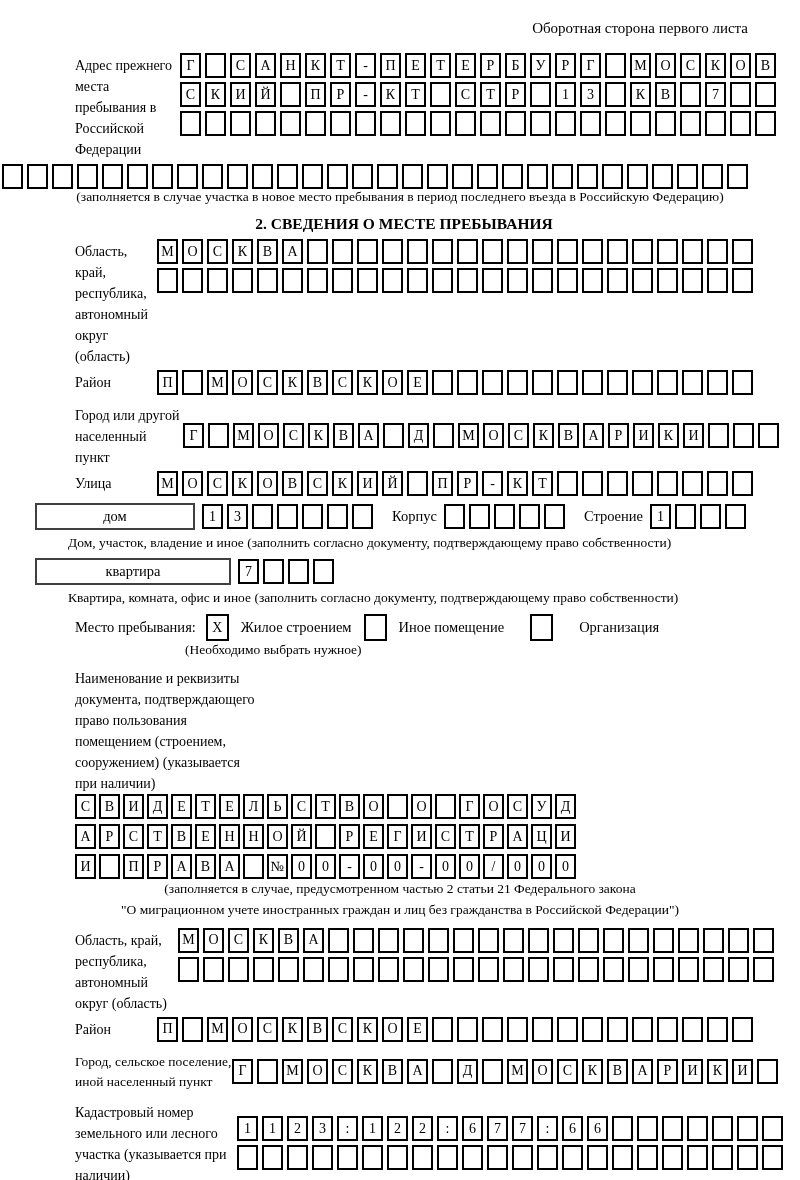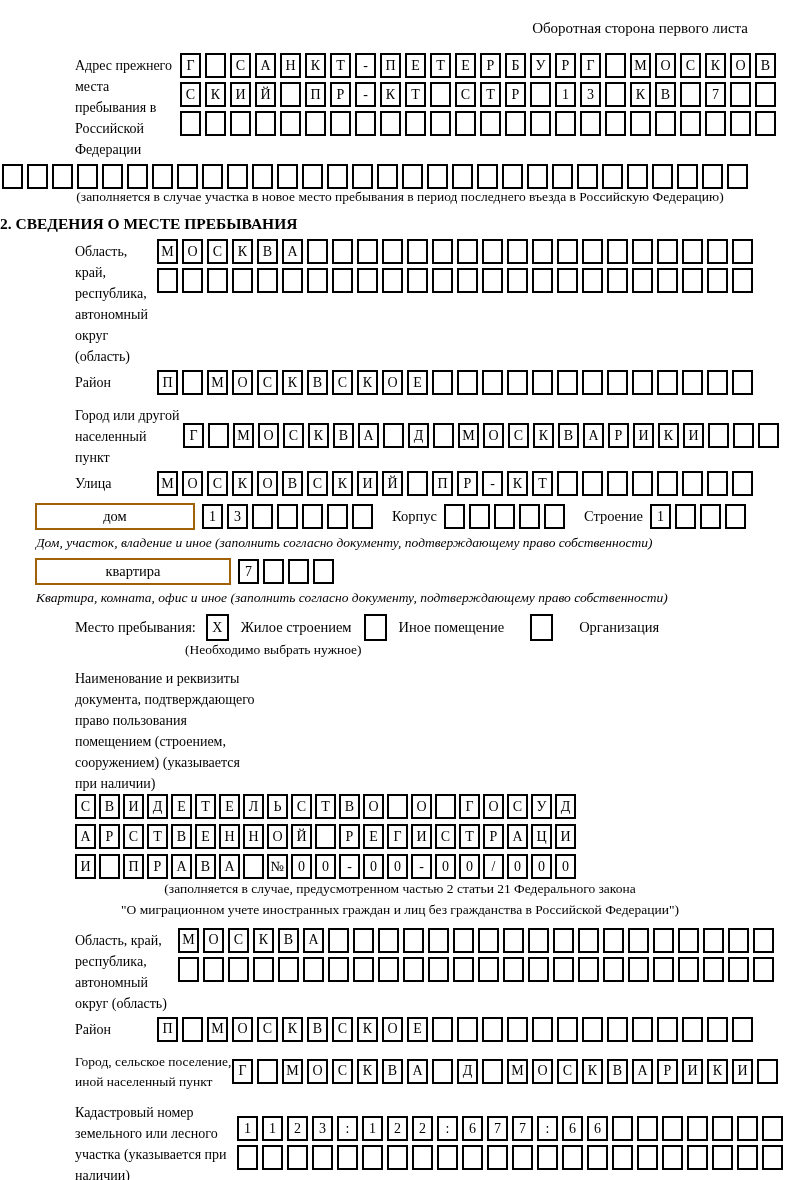--- a/index.html
+++ b/index.html
@@ -9,28 +9,28 @@
   .field.vc{align-items:center;margin-top:8px;}
   .flabel{flex:none;font-size:14px;line-height:1.5;padding-top:2px;}
   .lw105{width:105px}.lw85{width:82px}.lw110{width:108px}.lw180{width:180px}.lw157{width:157px}.lw103{width:103px}.lw162{width:162px}
   .rows{display:flex;flex-direction:column;gap:4px;}
   .boxes{display:flex;gap:4px;}
   .boxes.tight{gap:3px;}
   .cell{width:21px;height:25px;border:2px solid #000;box-sizing:border-box;display:inline-flex;align-items:center;justify-content:center;font-size:14px;flex:none;}
   .full-row{margin:4px 0 0 2px;}
   .note{font-size:13.5px;}
   .center{text-align:center;}
-  .title{font-weight:bold;font-size:15.5px;margin:10px 0 6px 0;}
+  .title{font-weight:bold;font-size:15.5px;text-align:center;margin:10px 0 6px 0;padding-left:8px;}
   .inline-row{display:flex;align-items:center;margin-left:35px;margin-top:7px;gap:7px;font-size:14.5px;}
-  .widebox{border:2px solid #a16207;height:27px;display:flex;align-items:center;justify-content:center;font-size:14.5px;box-sizing:border-box;flex:none;}
+  .widebox{border:2px solid #404040;height:27px;display:flex;align-items:center;justify-content:center;font-size:14.5px;box-sizing:border-box;flex:none;}
   .wb160{width:160px}.wb196{width:196px}
   .cb{width:23px;height:27px;}
   .place-row{display:flex;align-items:center;gap:12px;margin-left:75px;margin-top:8px;font-size:14.5px;}
   .place-note{margin-left:185px;margin-top:1px;}
-  .house-note{margin-left:36px;margin-top:5px;font-style:italic;}
+  .house-note{margin-left:68px;margin-top:5px;}
   .stamp-box{width:362px;height:176px;border:2px solid #000;margin-left:395px;margin-top:10px;box-sizing:border-box;}
   .s3notes{line-height:1.55;}
 </style>
 </head>
 <body>
 
 <div class="page">
 
   <div class="hdr">Оборотная сторона первого листа</div>
 

